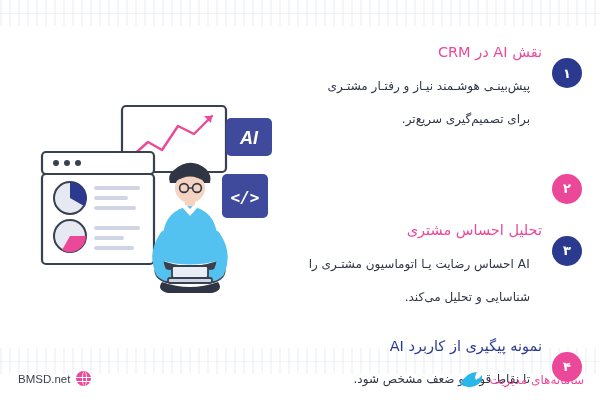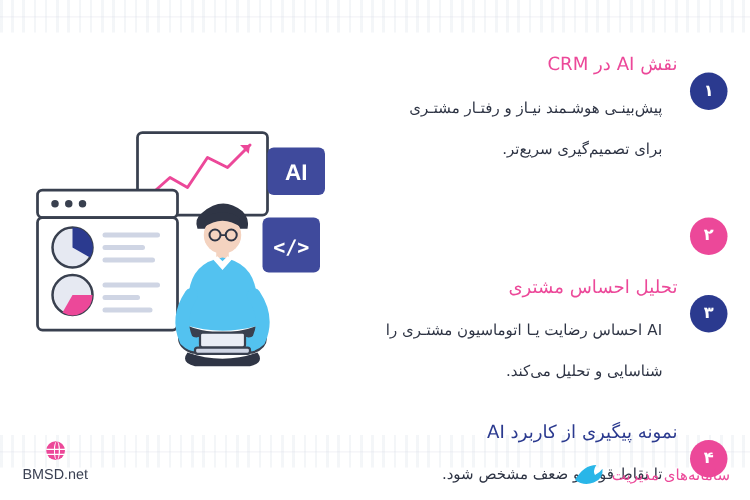--- a/index.html
+++ b/index.html
@@ -70,29 +70,29 @@
     font-size:12px;
     line-height:1.75;
     margin:12px;
     direction:rtl;
     letter-spacing:.2px;
   }
 
   
   .illus{
     position:absolute;
-    left:14px;top:96px;
-    width:266px;height:232px;
+    left:26px;top:96px;
+    width:266px;height:232px;font-style:italic;
   }
 
   
   .footer-left{
     position:absolute;
     left:18px;bottom:14px;
-    display:flex;align-items:center;gap:6px;flex-direction:column;
+    display:flex;align-items:center;gap:6px;
   }
   .globe{
     width:15px;height:15px;border-radius:50%;
     background:#ec4899;position:relative;
     display:inline-block;
   }
   .globe:before{
     content:"";position:absolute;left:6px;top:0;width:3px;height:15px;
     border-left:1px solid #fff;border-right:1px solid #fff;
     border-radius:50%;

